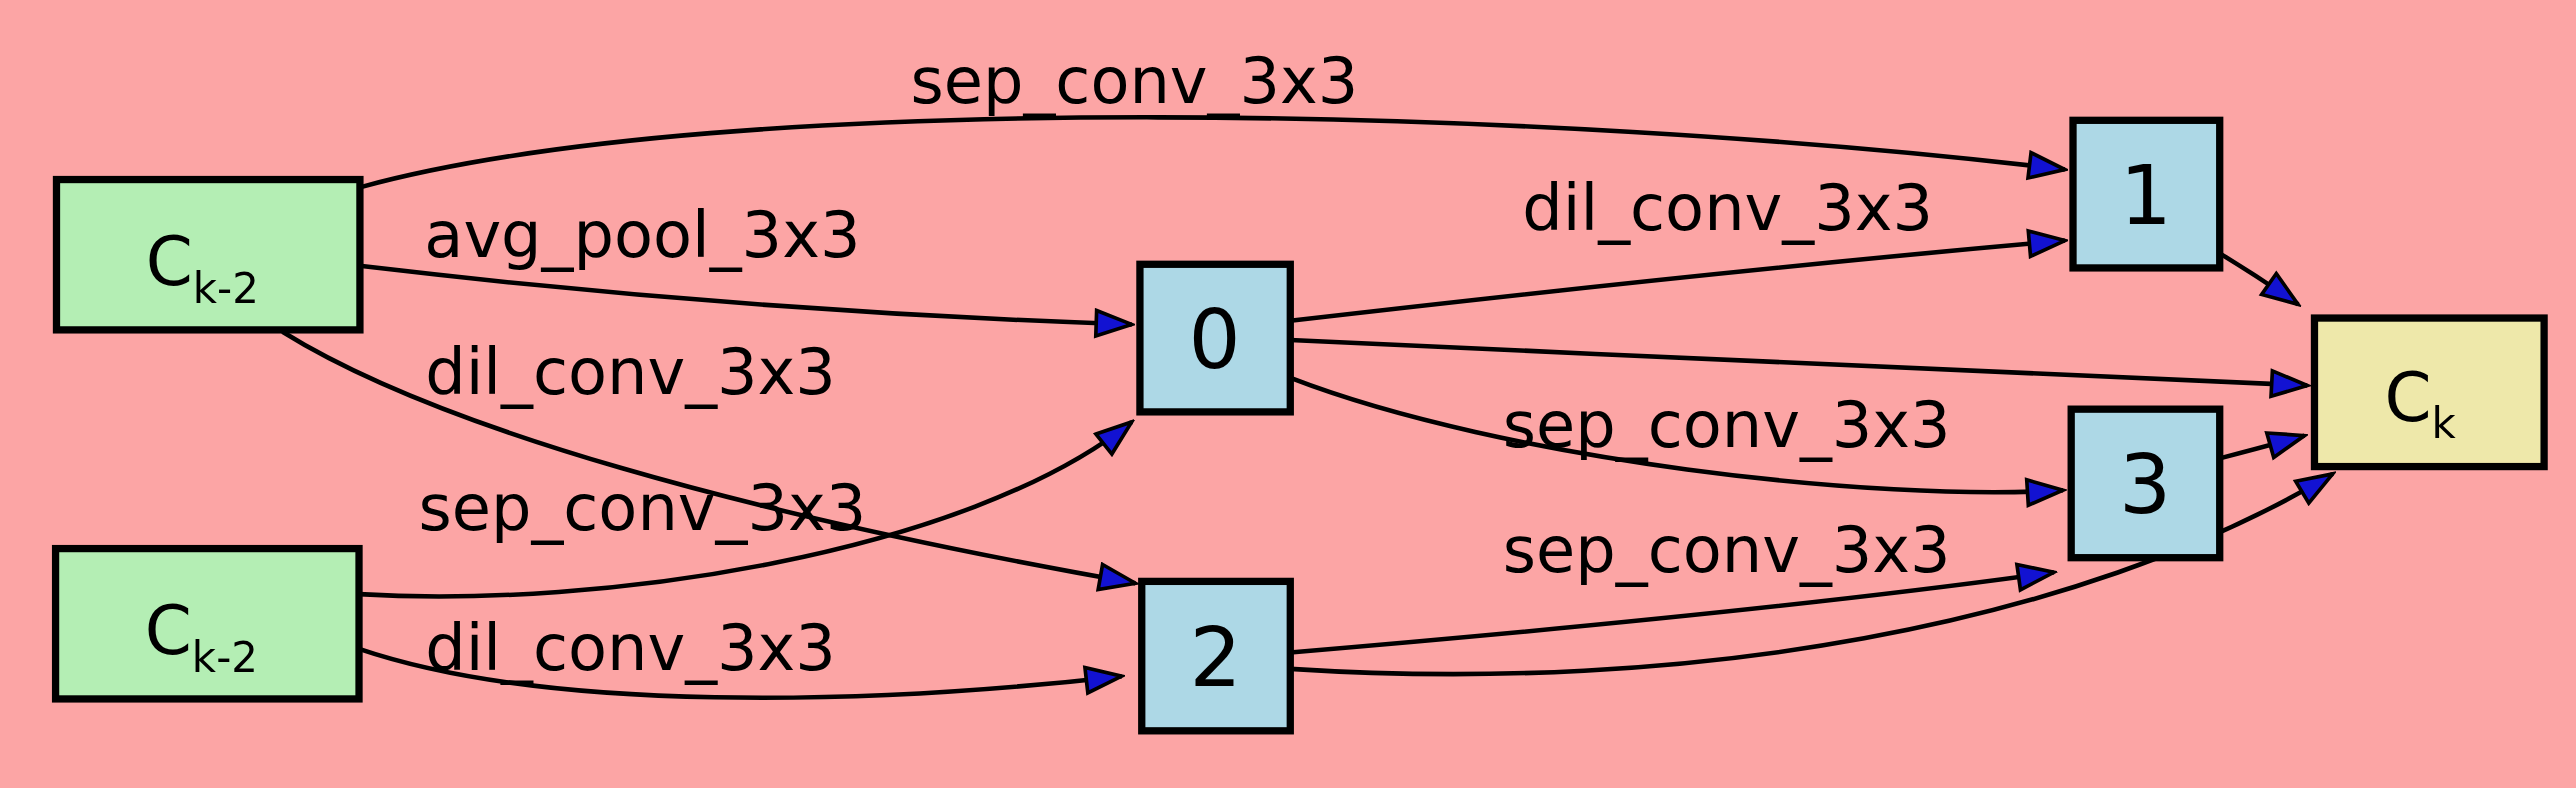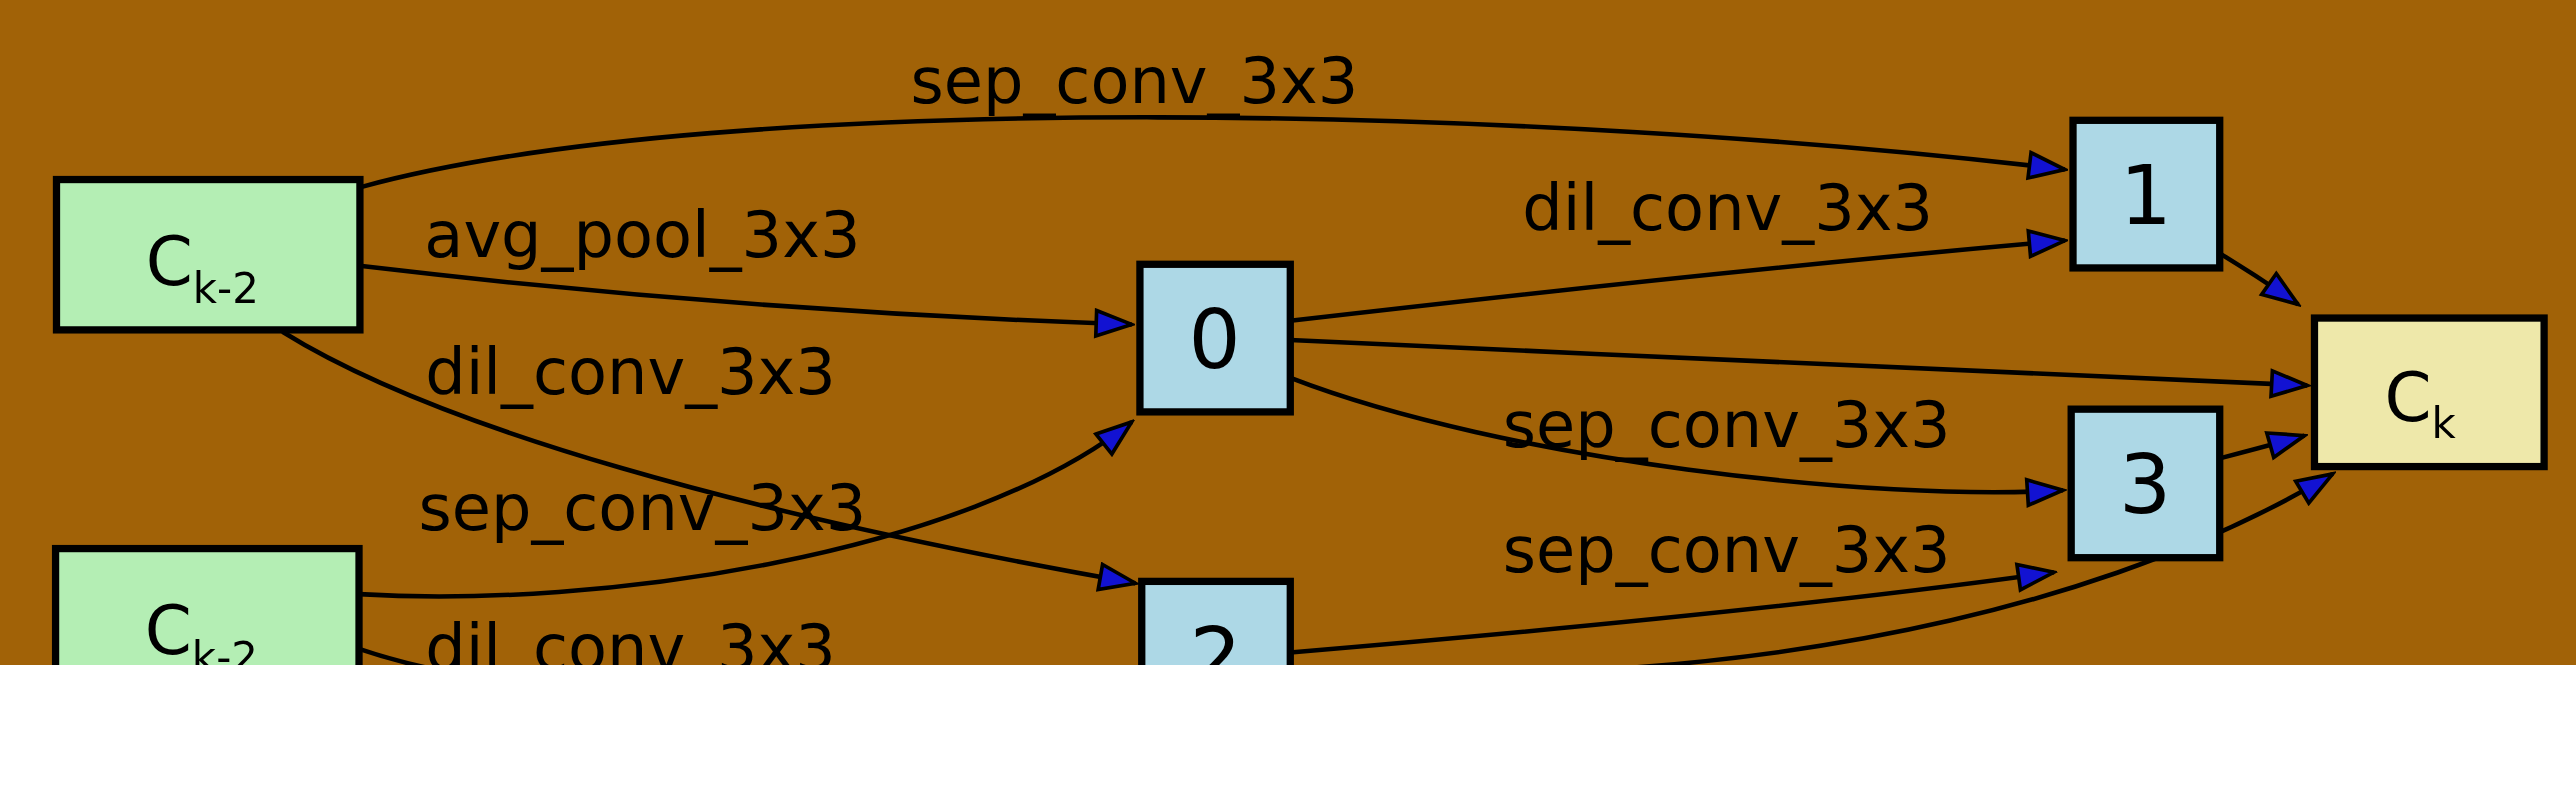--- a/index.html
+++ b/index.html
@@ -3,22 +3,22 @@
 <meta charset="utf-8">
 <style>
   html, body {
     margin: 0;
     padding: 0;
     background: #ffffff;
   }
   .stage {
     position: relative;
     width: 2576px;
-    height: 665px;
-    background: #a16207;
+    height: 788px;
+    background: #fca5a5;
     font-family: "DejaVu Sans", "Liberation Sans", sans-serif;
   }
   svg { display: block; }
   .edge {
     fill: none;
     stroke: #000000;
     stroke-width: 5;
   }
   .node-rect {
     stroke: #000000;

